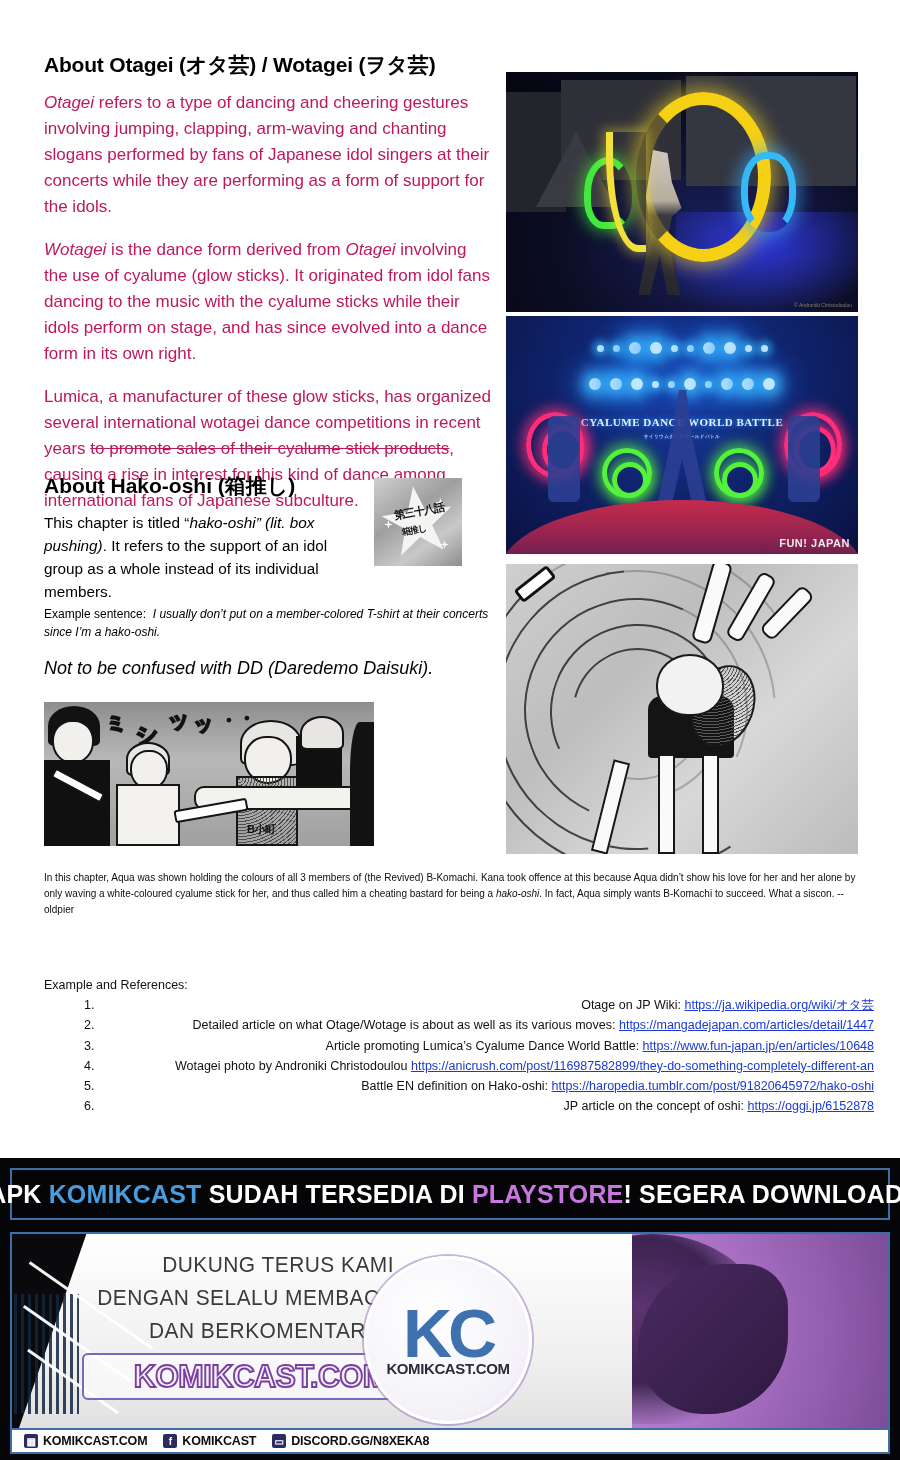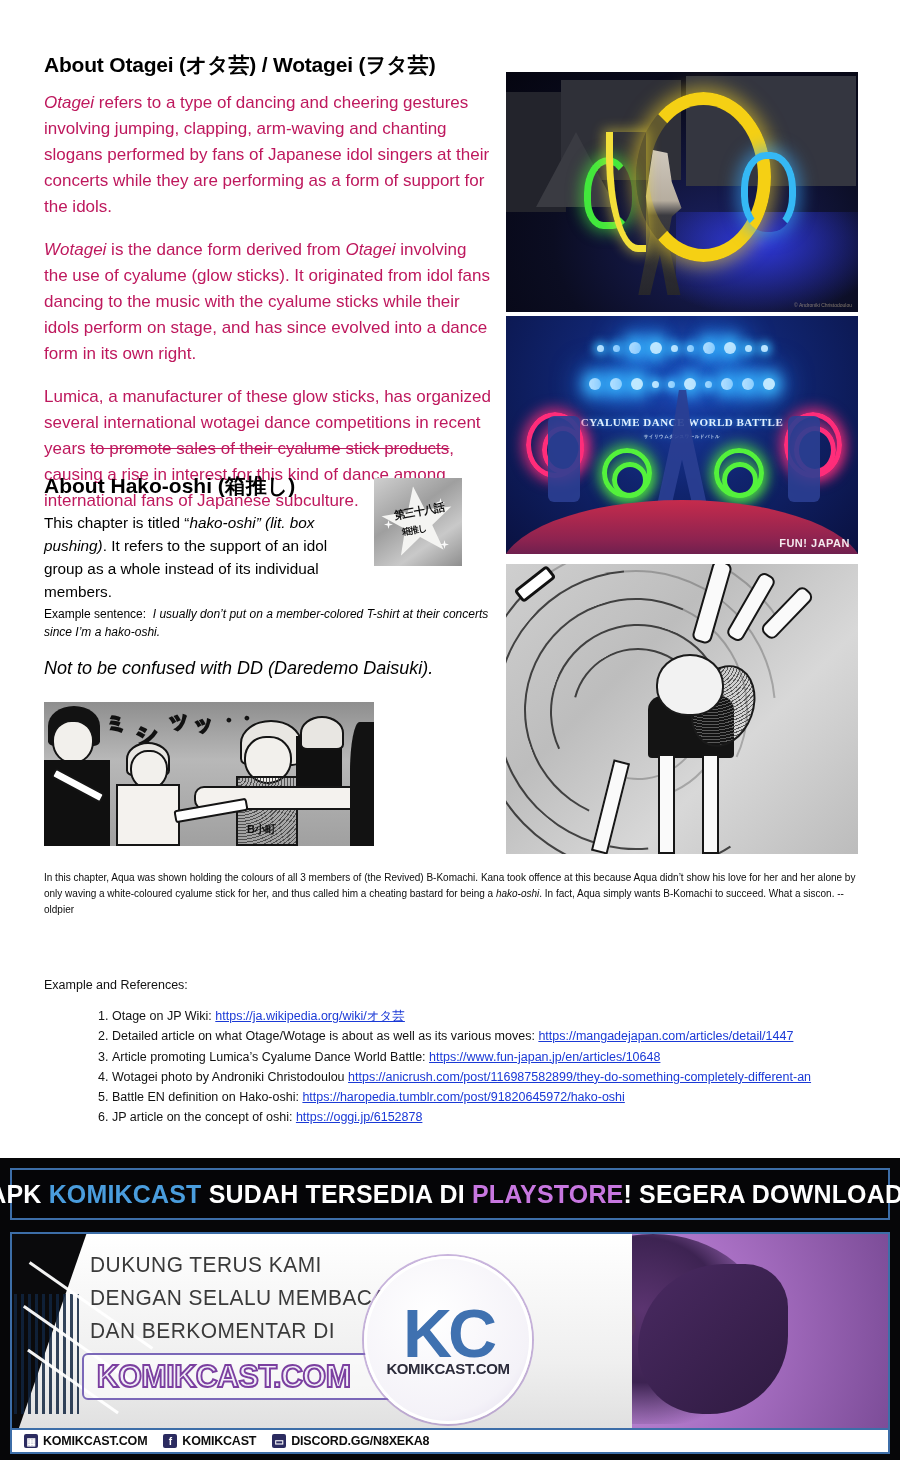--- a/index.html
+++ b/index.html
@@ -174,21 +174,21 @@
 
   
   .closing {
     position: absolute; left: 44px; top: 870px; width: 812px;
     font-size: 10px; line-height: 1.62; color: #0c0c0c;
   }
 
   
   .sources { position: absolute; left: 44px; top: 978px; width: 830px; }
   .sources-title { font-size: 12.5px; color: #111; margin-bottom: 3px; }
-  .sources ol { margin: 14px; padding-left: 54px; }
+  .sources ol { margin: 0; padding-left: 54px; text-align: right; }
   .sources li { font-size: 12.5px; color: #111; line-height: 1.62; }
   .sources a { color: #1a39d6; text-decoration: underline; word-break: break-all; }
   .b { font-weight: normal; }
 
   
   .ad { position: absolute; left: 0; top: 1158px; width: 900px; height: 302px; background: #060608; }
   .ad-top {
     position: absolute; left: 10px; top: 10px; right: 10px; height: 52px;
     background: #050507; border: 2px solid #3d6ea8; display:flex;
     align-items:center; justify-content:center;
@@ -228,21 +228,21 @@
     position:absolute; left:28px; top:60px; width:70px; height:58px;
     background: linear-gradient(90deg,#9a6fb6 0%, #55335f 100%); border-radius:50%;
   }
   .ad-streak { position:absolute; background:#fff; height:3px; transform:rotate(35deg); opacity:.95; }
   .ad-lines {
     position:absolute; left:2px; top:60px; width:65px; height:120px;
     background: repeating-linear-gradient(90deg,#10243f 0 3px, transparent 3px 7px);
     opacity:.85;
   }
   .ad-text {
-    position:absolute; left:70px; top:14px; width:320px; text-align:left;
+    position:absolute; left:70px; top:14px; width:320px; text-align:right;
     color:#3a3a3a;
   }
   .ad-text .ln { font-size: 22px; letter-spacing:0.5px; line-height:1.5; white-space:nowrap; transform: scaleX(0.95); }
   .kc-domain {
     margin-top: 6px; border:2px solid #7b68b8; border-radius:6px; padding: 3px 6px;
     background: rgba(255,255,255,.6);
   }
   .kc-domain span {
     font-size: 32px; font-weight: bold; color:#f2eef8; letter-spacing:-0.5px;
     -webkit-text-stroke: 2px #7b3fa0; display:inline-block; transform: scaleX(0.95);

